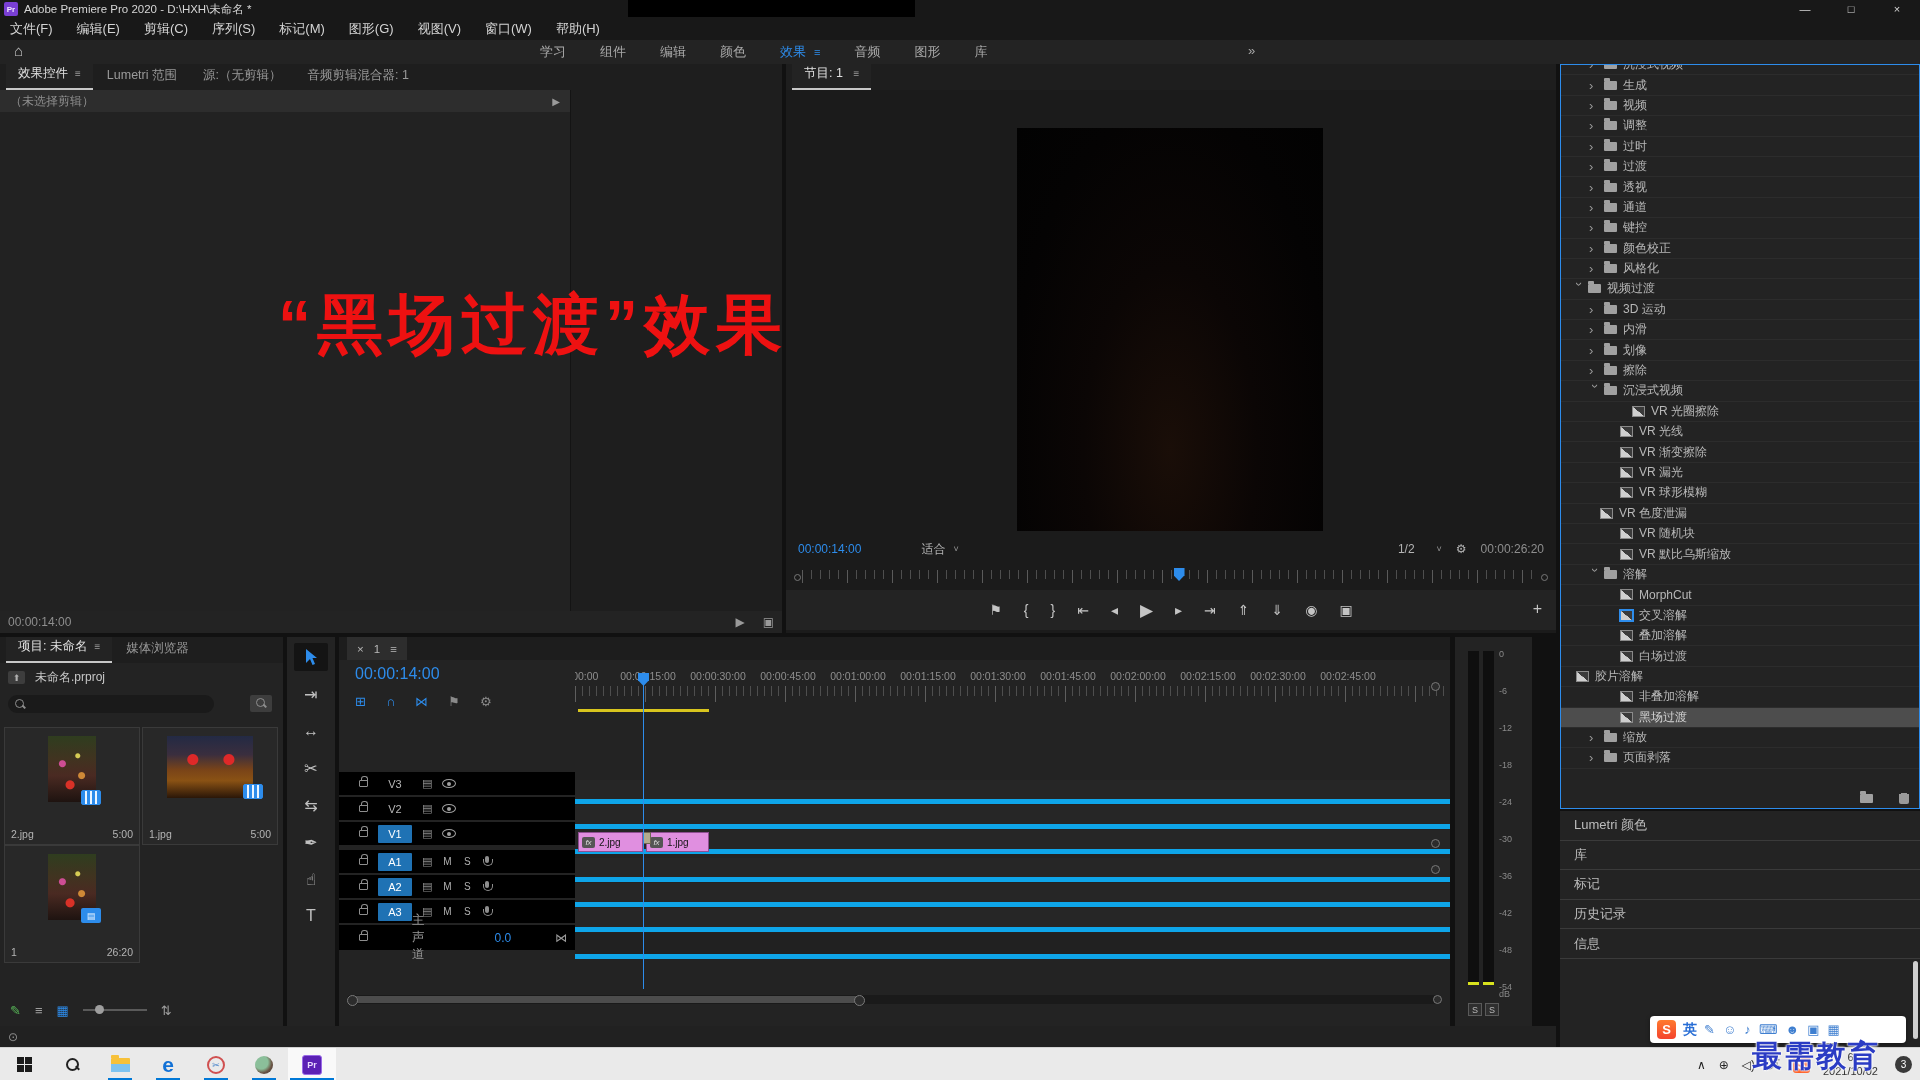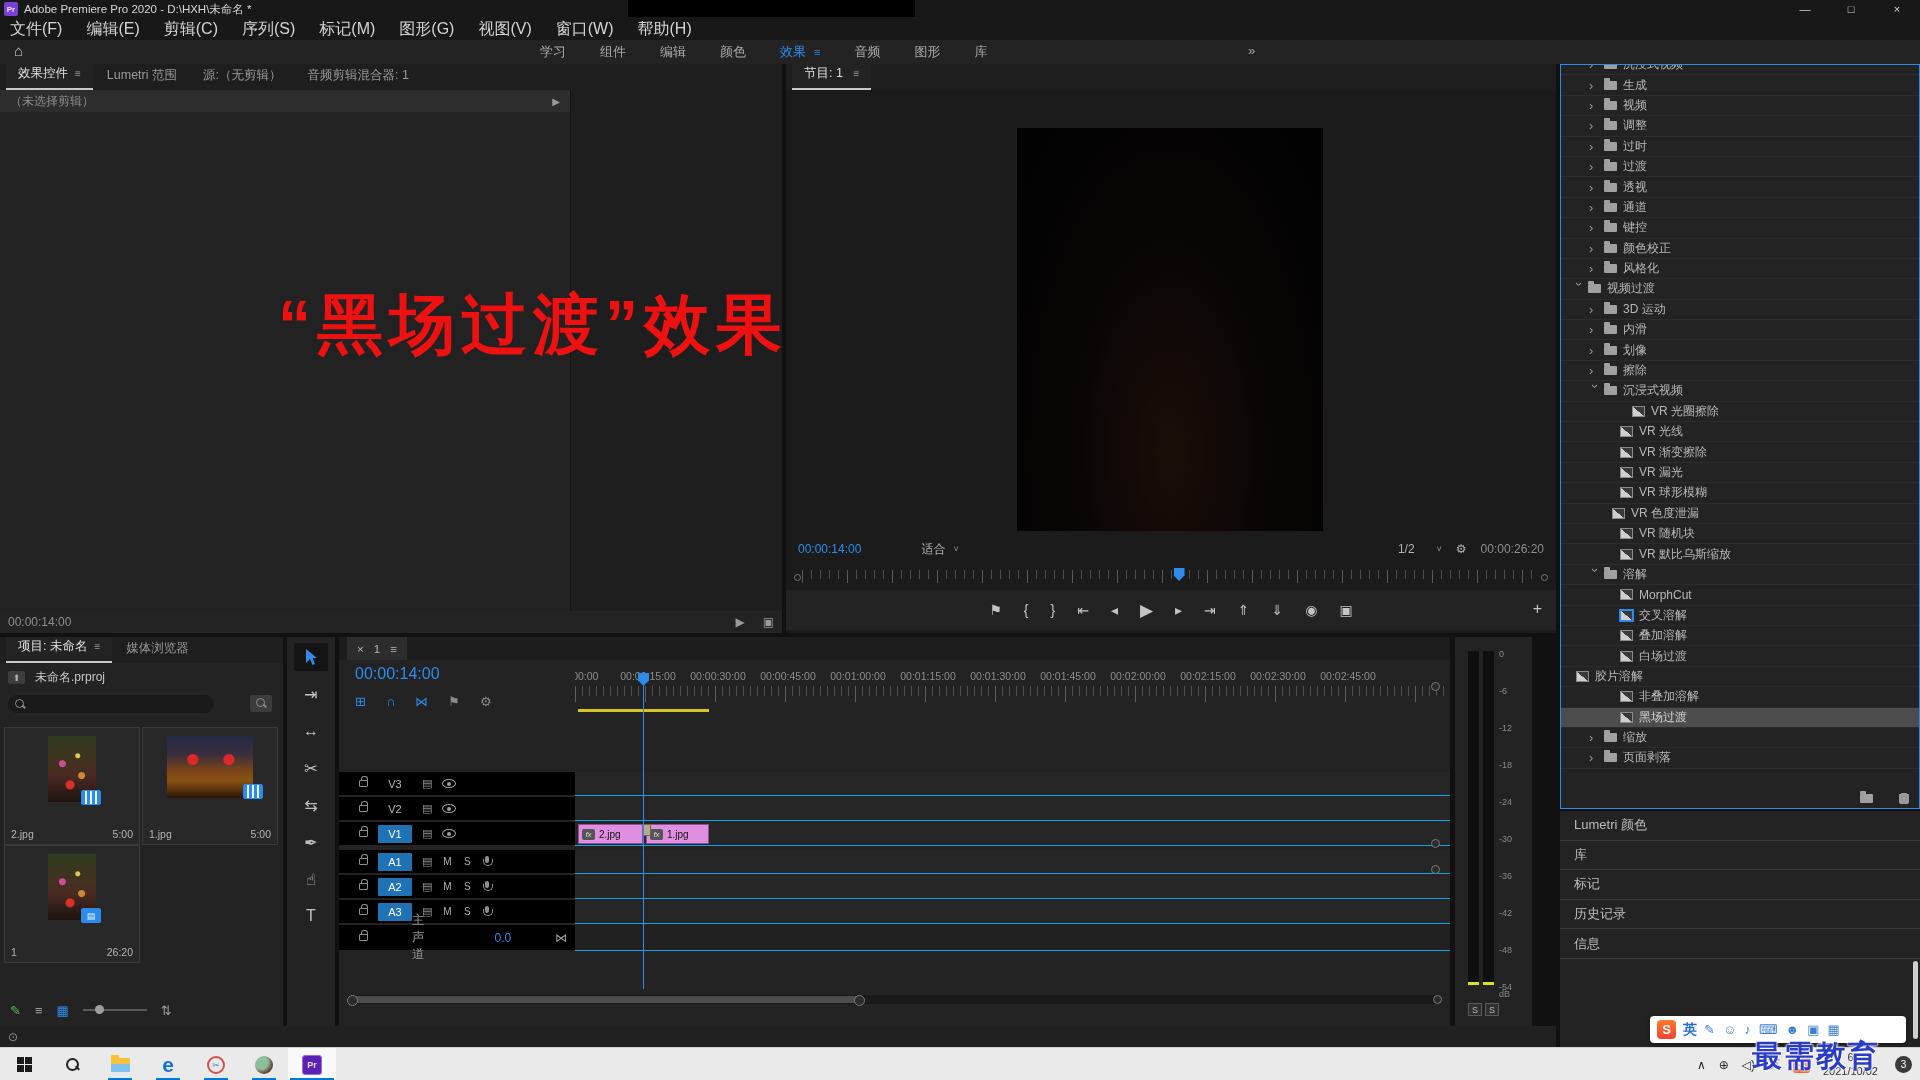--- a/index.html
+++ b/index.html
@@ -9,21 +9,21 @@
   .panel { position:absolute; background:#232323; overflow:hidden; }
 
   
   #titlebar { left:0; top:0; width:1920px; height:18px; background:#181818; display:flex; align-items:center; padding-left:4px; gap:6px; }
   #titlebar .pr-badge { width:14px; height:14px; background:#7a3fd4; color:#f1e6ff; font-size:8px; font-weight:bold; display:flex; align-items:center; justify-content:center; border-radius:2px; }
   #titlebar .title { color:#d6d6d6; font-size:11.5px; }
   .title-black { left:628px; top:0; width:287px; height:17px; background:#000; }
   #winbtns { position:absolute; right:0; top:0; height:18px; display:flex; }
   #winbtns span { width:46px; height:18px; display:flex; align-items:center; justify-content:center; color:#d8d8d8; font-size:11px; }
   #menubar { left:0; top:18px; width:1920px; height:22px; background:#181818; display:flex; align-items:center; padding-left:10px; gap:24px; position:absolute; }
-  #menubar span { color:#d4d4d4; font-size:16px; }
+  #menubar span { color:#d4d4d4; font-size:13px; }
   #wsbar { left:0; top:40px; width:1920px; height:24px; background:#232323; position:absolute; }
   #wsbar .home { position:absolute; left:14px; top:2px; font-size:15px; color:#c8c8c8; }
   #wstabs { position:absolute; left:540px; top:0; height:24px; display:flex; align-items:center; gap:34px; }
   #wstabs .wtab { color:#a8a8a8; font-size:13px; white-space:nowrap; }
   #wstabs .wtab.active { color:#2d8ceb; }
   #wstabs .wtab .mi { margin-left:8px; font-size:11px; }
   #ws-overflow { position:absolute; left:1248px; top:3px; color:#a8a8a8; font-size:13px; }
 
   
   .tabstrip { height:26px; background:#1e1e1e; display:flex; align-items:flex-end; gap:2px; padding-left:6px; }
@@ -148,21 +148,21 @@
       background:repeating-linear-gradient(to right,#4e4e4e 0 1px,transparent 1px 7px); }
   #tl .bigticks { position:absolute; left:236px; top:49px; width:875px; height:16px;
       background:repeating-linear-gradient(to right,#5e5e5e 0 1px,transparent 1px 70px); }
   #tl .workbar { position:absolute; left:239px; top:72px; width:131px; height:3px; background:#d8c51e; }
   #tl .phline { position:absolute; left:304px; top:40px; width:1px; height:312px; background:#2d8ceb; z-index:5; }
   #tl .phhead { position:absolute; left:299px; top:36px; width:11px; height:13px; background:#2d8ceb; clip-path:polygon(0 0,100% 0,100% 55%,50% 100%,0 55%); z-index:6; }
   .trow { position:absolute; left:0; width:236px; height:24px; background:#000000; border-bottom:1px solid #232323; display:flex; align-items:center; gap:10px; padding-left:20px; }
   .trow .tlabel { width:34px; height:18px; display:flex; align-items:center; justify-content:center; font-size:11px; color:#b8b8b8; border-radius:1px; }
   .trow .tlabel.tgt { background:#1f72b4; color:#fff; }
   .trow .ms { font-size:10px; color:#b0b0b0; width:10px; text-align:center; }
-  .crow { position:absolute; left:236px; width:875px; height:24px; background:#262626; border-bottom:1px solid #0ea5e9; }
+  .crow { position:absolute; left:236px; width:875px; height:24px; background:#262626; border-bottom:5px solid #0ea5e9;margin-top:8px; }
   #tl .master { font-size:12.5px; color:#9a9a9a; }
   #tl .clip { position:absolute; top:2px; height:20px; background:#e08fe0; border:1px solid #8f4f92; display:flex; align-items:center; gap:4px; padding-left:3px; }
   #tl .clip .fxb { width:13px; height:11px; background:#555; border-radius:2px; color:#ddd; font-size:8px; font-style:italic; display:flex; align-items:center; justify-content:center; }
   #tl .clip .cl { font-size:10px; color:#141414; white-space:nowrap; overflow:hidden; }
   #tl .transmark { position:absolute; top:2px; width:8px; height:12px; background:#b3ab8e; border:1px solid #6e6753; z-index:4; }
   #tl .hscroll { position:absolute; left:8px; top:358px; width:1095px; height:9px; background:#1a1a1a; border-radius:5px; }
   #tl .hhandle { position:absolute; left:12px; top:359px; width:510px; height:7px; background:#4c4c4c; border-radius:4px; }
   #tl .hhandle::before,#tl .hhandle::after { content:''; position:absolute; top:-1px; width:9px; height:9px; border:1px solid #7a7a7a; border-radius:50%; background:#2c2c2c; }
   #tl .hhandle::before { left:-4px; } #tl .hhandle::after { right:-4px; }
   #tl .knobr { position:absolute; width:9px; height:9px; border:1px solid #7a7a7a; border-radius:50%; background:#2c2c2c; }
@@ -421,21 +421,21 @@
       <div class="fxrow" style="padding-left: 44px;">
         <span class="chev"></span>
         <span class="i-trans"></span>
         <span>VR 漏光</span>
       </div>
       <div class="fxrow" style="padding-left: 44px;">
         <span class="chev"></span>
         <span class="i-trans"></span>
         <span>VR 球形模糊</span>
       </div>
-      <div class="fxrow" style="padding-left: 36px;">
+      <div class="fxrow" style="padding-left: 24px;">
         <span class="chev"></span>
         <span class="i-trans"></span>
         <span>VR 色度泄漏</span>
       </div>
       <div class="fxrow" style="padding-left: 44px;">
         <span class="chev"></span>
         <span class="i-trans"></span>
         <span>VR 随机块</span>
       </div>
       <div class="fxrow" style="padding-left: 44px;">

